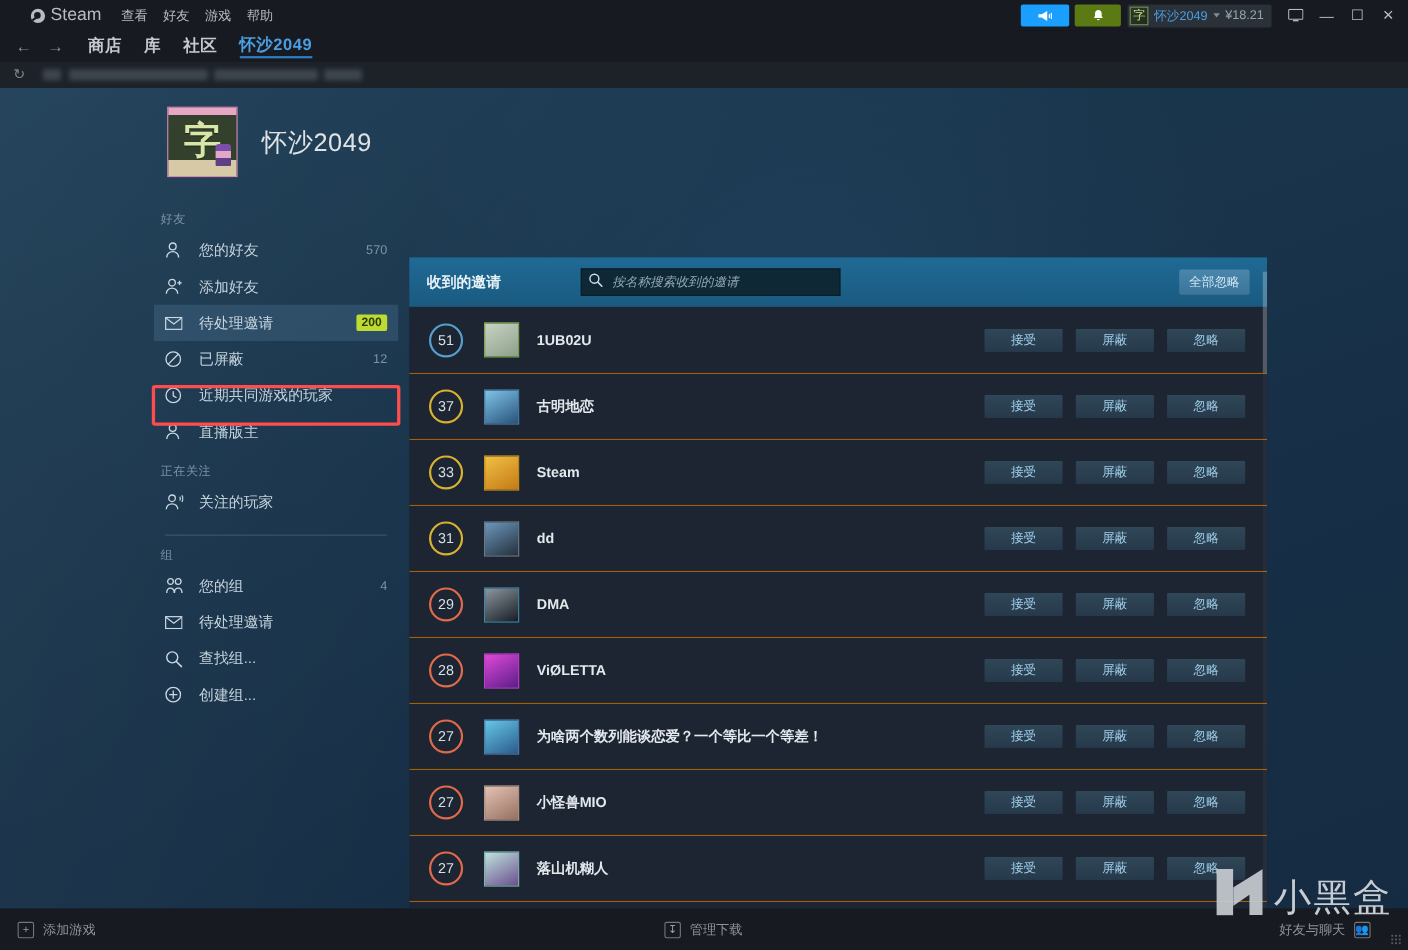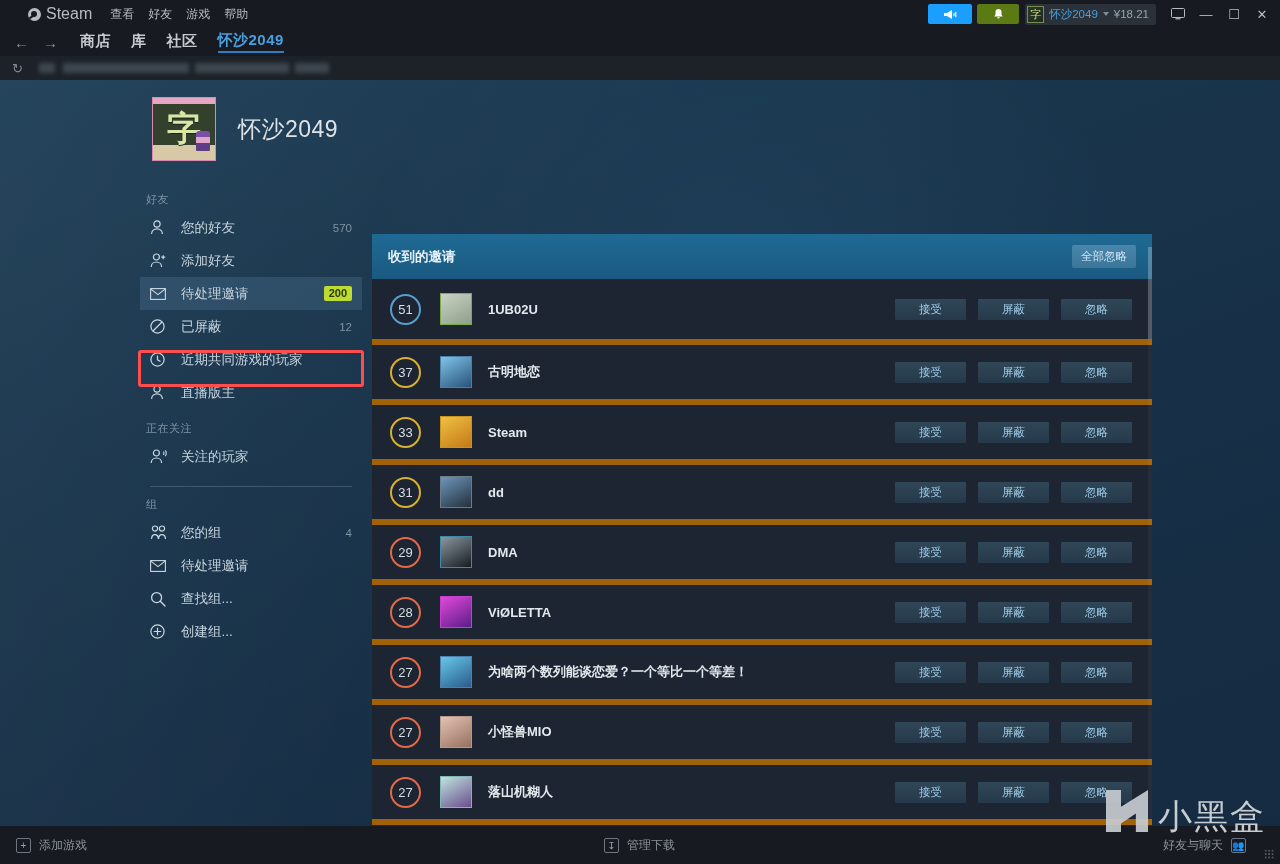--- a/index.html
+++ b/index.html
@@ -232,21 +232,21 @@
     border: none; font-family: "Liberation Sans", sans-serif;
     background: linear-gradient(180deg,#4a86ab,#3b7699);
   }
 
   .list {
     height: 579px; overflow: hidden; position: relative;
     background: #1d2630;
   }
   .inv-row {
     height: 60px; display: flex; align-items: center;
-    border-top: 6px solid #a16207;
+    border-top: 1px solid #a16207;
     background: #1c2531;
     padding-left: 18px; padding-right: 20px;
   }
   .inv-row:first-child { border-top: none; }
   .lvl {
     width: 31px; height: 31px; border-radius: 50%;
     border: 2px solid #55a0d0; flex: none;
     display: flex; align-items: center; justify-content: center;
     color: #d6dfe6; font-size: 13px;
   }
@@ -532,20 +532,29 @@
         <span class="side-label">创建组...</span>
         <span class="side-count"></span>
       </div>
     </div>
 
     <div class="redbox"></div>
 
     <div class="content">
       <div class="panel-head">
         <span class="panel-head-title">收到的邀请</span>
+        <span class="search-wrap">
+          <span class="search-ico">
+            <svg width="13" height="13" viewBox="0 0 16 16">
+                <circle cx="6.6" cy="6.6" r="5" stroke="#cfe0ea" fill="none" stroke-width="1.6"></circle>
+                <path d="M10.3 10.3L15 15" stroke="#cfe0ea" stroke-width="1.8" stroke-linecap="round"></path>
+              </svg>
+          </span>
+          <input class="search-input" type="text" placeholder="按名称搜索收到的邀请" style="">
+        </span>
         <button class="ignore-all">全部忽略</button>
       </div>
 
       <div class="list" id="invite-list">
           <div class="inv-row">
             <div class="lvl" style="border-color: rgb(85, 160, 208);">51</div>
             <div class="ava" style="border-color: rgb(126, 171, 74); background: linear-gradient(150deg, rgb(201, 211, 196), rgb(142, 159, 138));"></div>
             <div class="inv-name">1UB02U</div>
             <div class="inv-actions">
               <button class="act-btn">接受</button>

